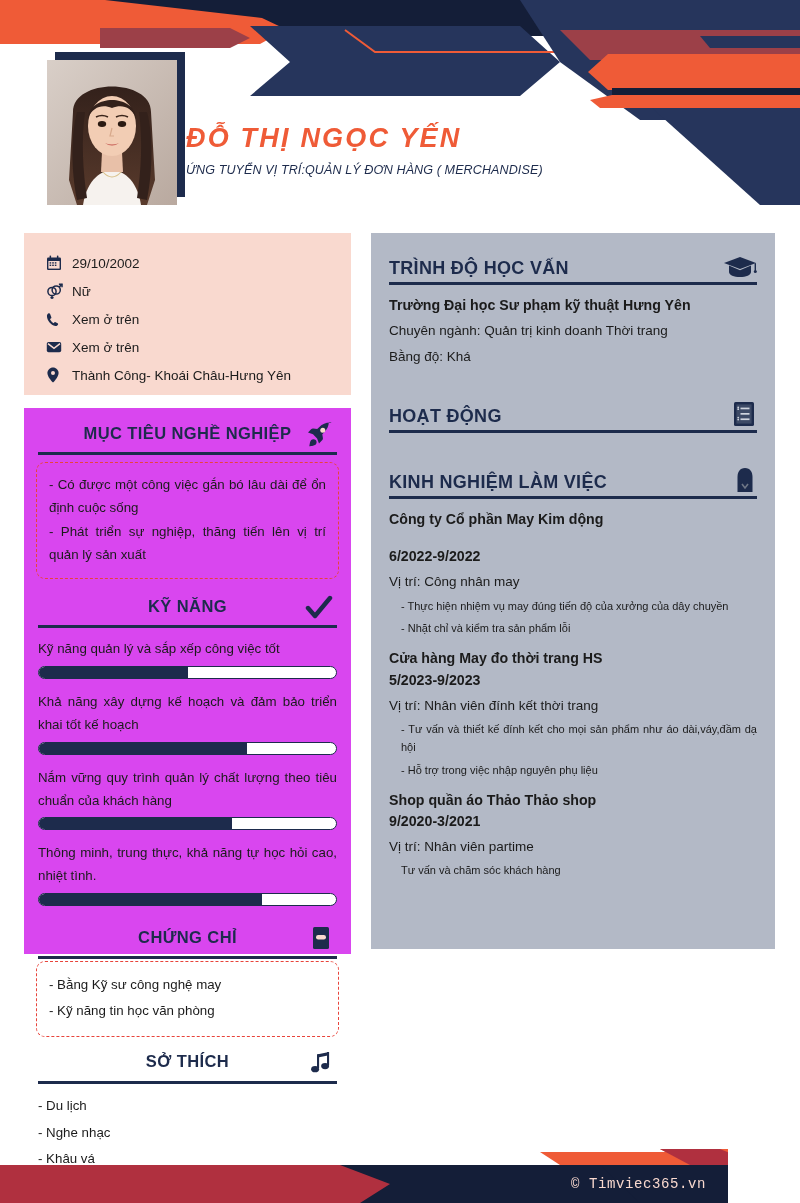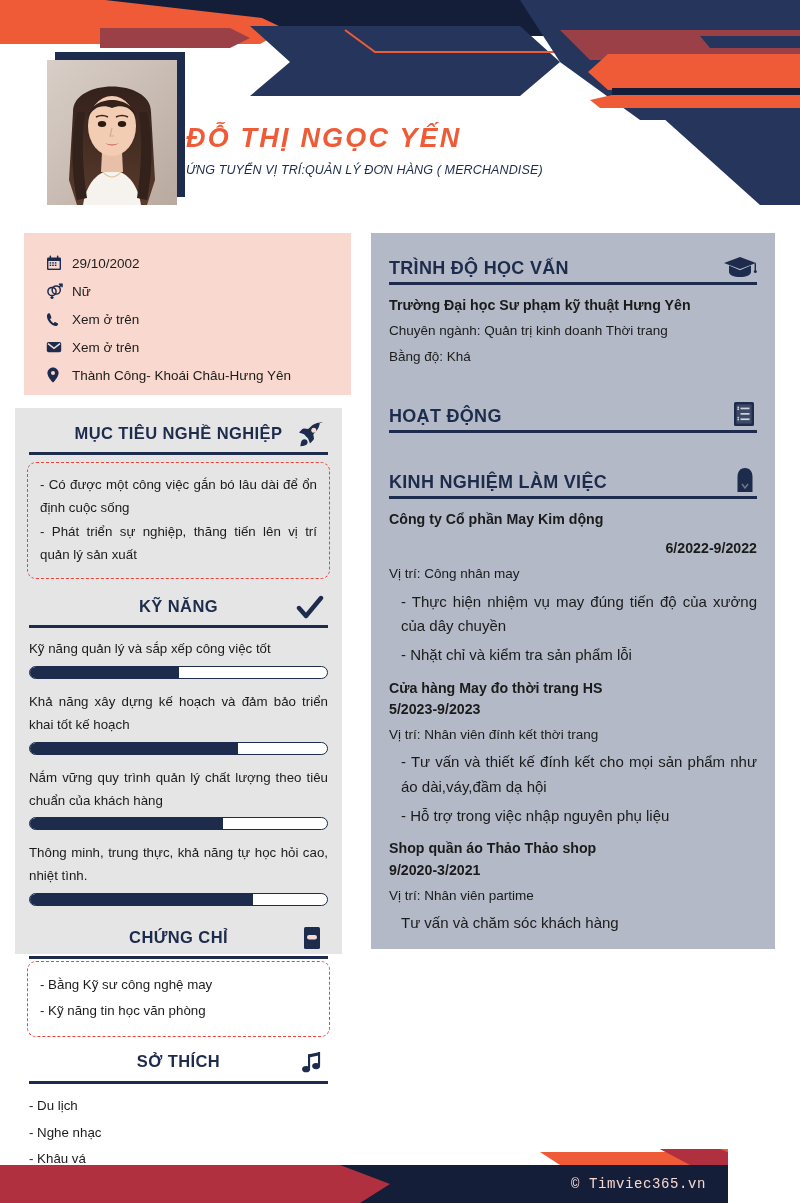--- a/index.html
+++ b/index.html
@@ -46,23 +46,23 @@
     position: absolute; left: 24px; top: 233px;
     width: 327px; height: 162px;
     background: #f9d9cf;
     padding: 16px 0 0 22px;
   }
   .contact-row { display: flex; align-items: center; height: 28px; }
   .contact-icon { width: 26px; display: flex; align-items: center; color: #1d2b4c; flex: none; }
   .contact-text { font-size: 13.5px; color: #1b1b1b; }
 
   .left-panel {
-    position: absolute; left: 15px; top: 408px;
+    position: absolute; left: 24px; top: 408px;
     width: 327px; height: 546px;
-    background: #e5e5e5;
+    background: #d946ef;
   }
 
   .sec-head {
     position: relative;
     display: flex; align-items: center; justify-content: center;
     padding: 0 14px;
     height: 34px;
   }
   .sec-head .title {
     font-size: 16.5px; font-weight: bold; color: #1d2b4c; letter-spacing: 0.4px;
@@ -105,21 +105,21 @@
     padding: 16px 0 0 0;
   }
   .r-sec { padding: 0 18px; }
   .r-head { position: relative; display: flex; align-items: flex-end; height: 30px; }
   .r-head .title { font-size: 18px; font-weight: bold; color: #1d2b4c; letter-spacing: 0.3px; }
   .r-head .hicon { position: absolute; right: 0; bottom: 0; color: #1d2b4c; display: flex; align-items: flex-end; }
   .r-rule { height: 3px; background: #1d2b4c; margin-top: 3px; }
 
   .r-strong { font-size: 14.2px; font-weight: bold; color: #1b1b1b; margin-top: 10px; line-height: 1.5; }
   .r-line { font-size: 13.5px; color: #1b1b1b; margin-top: 5px; line-height: 1.5; }
-  .r-bullet { font-size: 15px; color: #1b1b1b; margin-top: 5px; line-height: 1.62; padding-left: 12px; text-align: justify; }
+  .r-bullet { font-size: 11px; color: #1b1b1b; margin-top: 5px; line-height: 1.62; padding-left: 12px; text-align: justify; }
 
   
   .footer { position: absolute; left: 0; bottom: 0; width: 728px; height: 68px; overflow: hidden; }
   .footer svg { position: absolute; left: 0; top: 0; }
   .credit {
     position: absolute; right: 22px; bottom: 11px;
     font-family: "Liberation Mono", monospace;
     font-size: 14px; color: #f9d9cf; letter-spacing: 0.6px;
   }
 </style>
@@ -404,21 +404,21 @@
           <svg width="24" height="26" viewBox="0 0 24 26" fill="currentColor">
               <path d="M12 1 C6.8 1 4.5 5 4.5 10 L4.5 25 L19.5 25 L19.5 10 C19.5 5 17.2 1 12 1 Z"></path>
               <path d="M9 17 L12 21 L15 17" stroke="#6e7686" stroke-width="1.6" fill="none"></path>
             </svg>
         </span>
       </div>
       <div class="r-rule"></div>
 
       <div>
         <div class="r-strong">Công ty Cổ phần May Kim dộng</div>
-        <div class="r-strong" style="margin-top:8px;text-align:right;">6/2022-9/2022</div>
+        <div class="r-strong" style="margin-top:16px;">6/2022-9/2022</div>
         <div class="r-line">Vị trí: Công nhân may</div>
         <div class="r-bullet">- Thực hiện nhiệm vụ may đúng tiến độ của xưởng của dây chuyền</div>
         <div class="r-bullet">-  Nhặt chỉ và kiểm tra sản phẩm lỗi</div>
       </div>
 
       <div style="margin-top:10px;">
         <div class="r-strong">Cửa hàng May đo thời trang HS</div>
         <div class="r-strong" style="margin-top:0;">5/2023-9/2023</div>
         <div class="r-line">Vị trí: Nhân viên đính kết thời trang</div>
         <div class="r-bullet">- Tư vấn và thiết kế đính kết cho mọi sản phẩm như áo dài,váy,đầm dạ hội</div>

